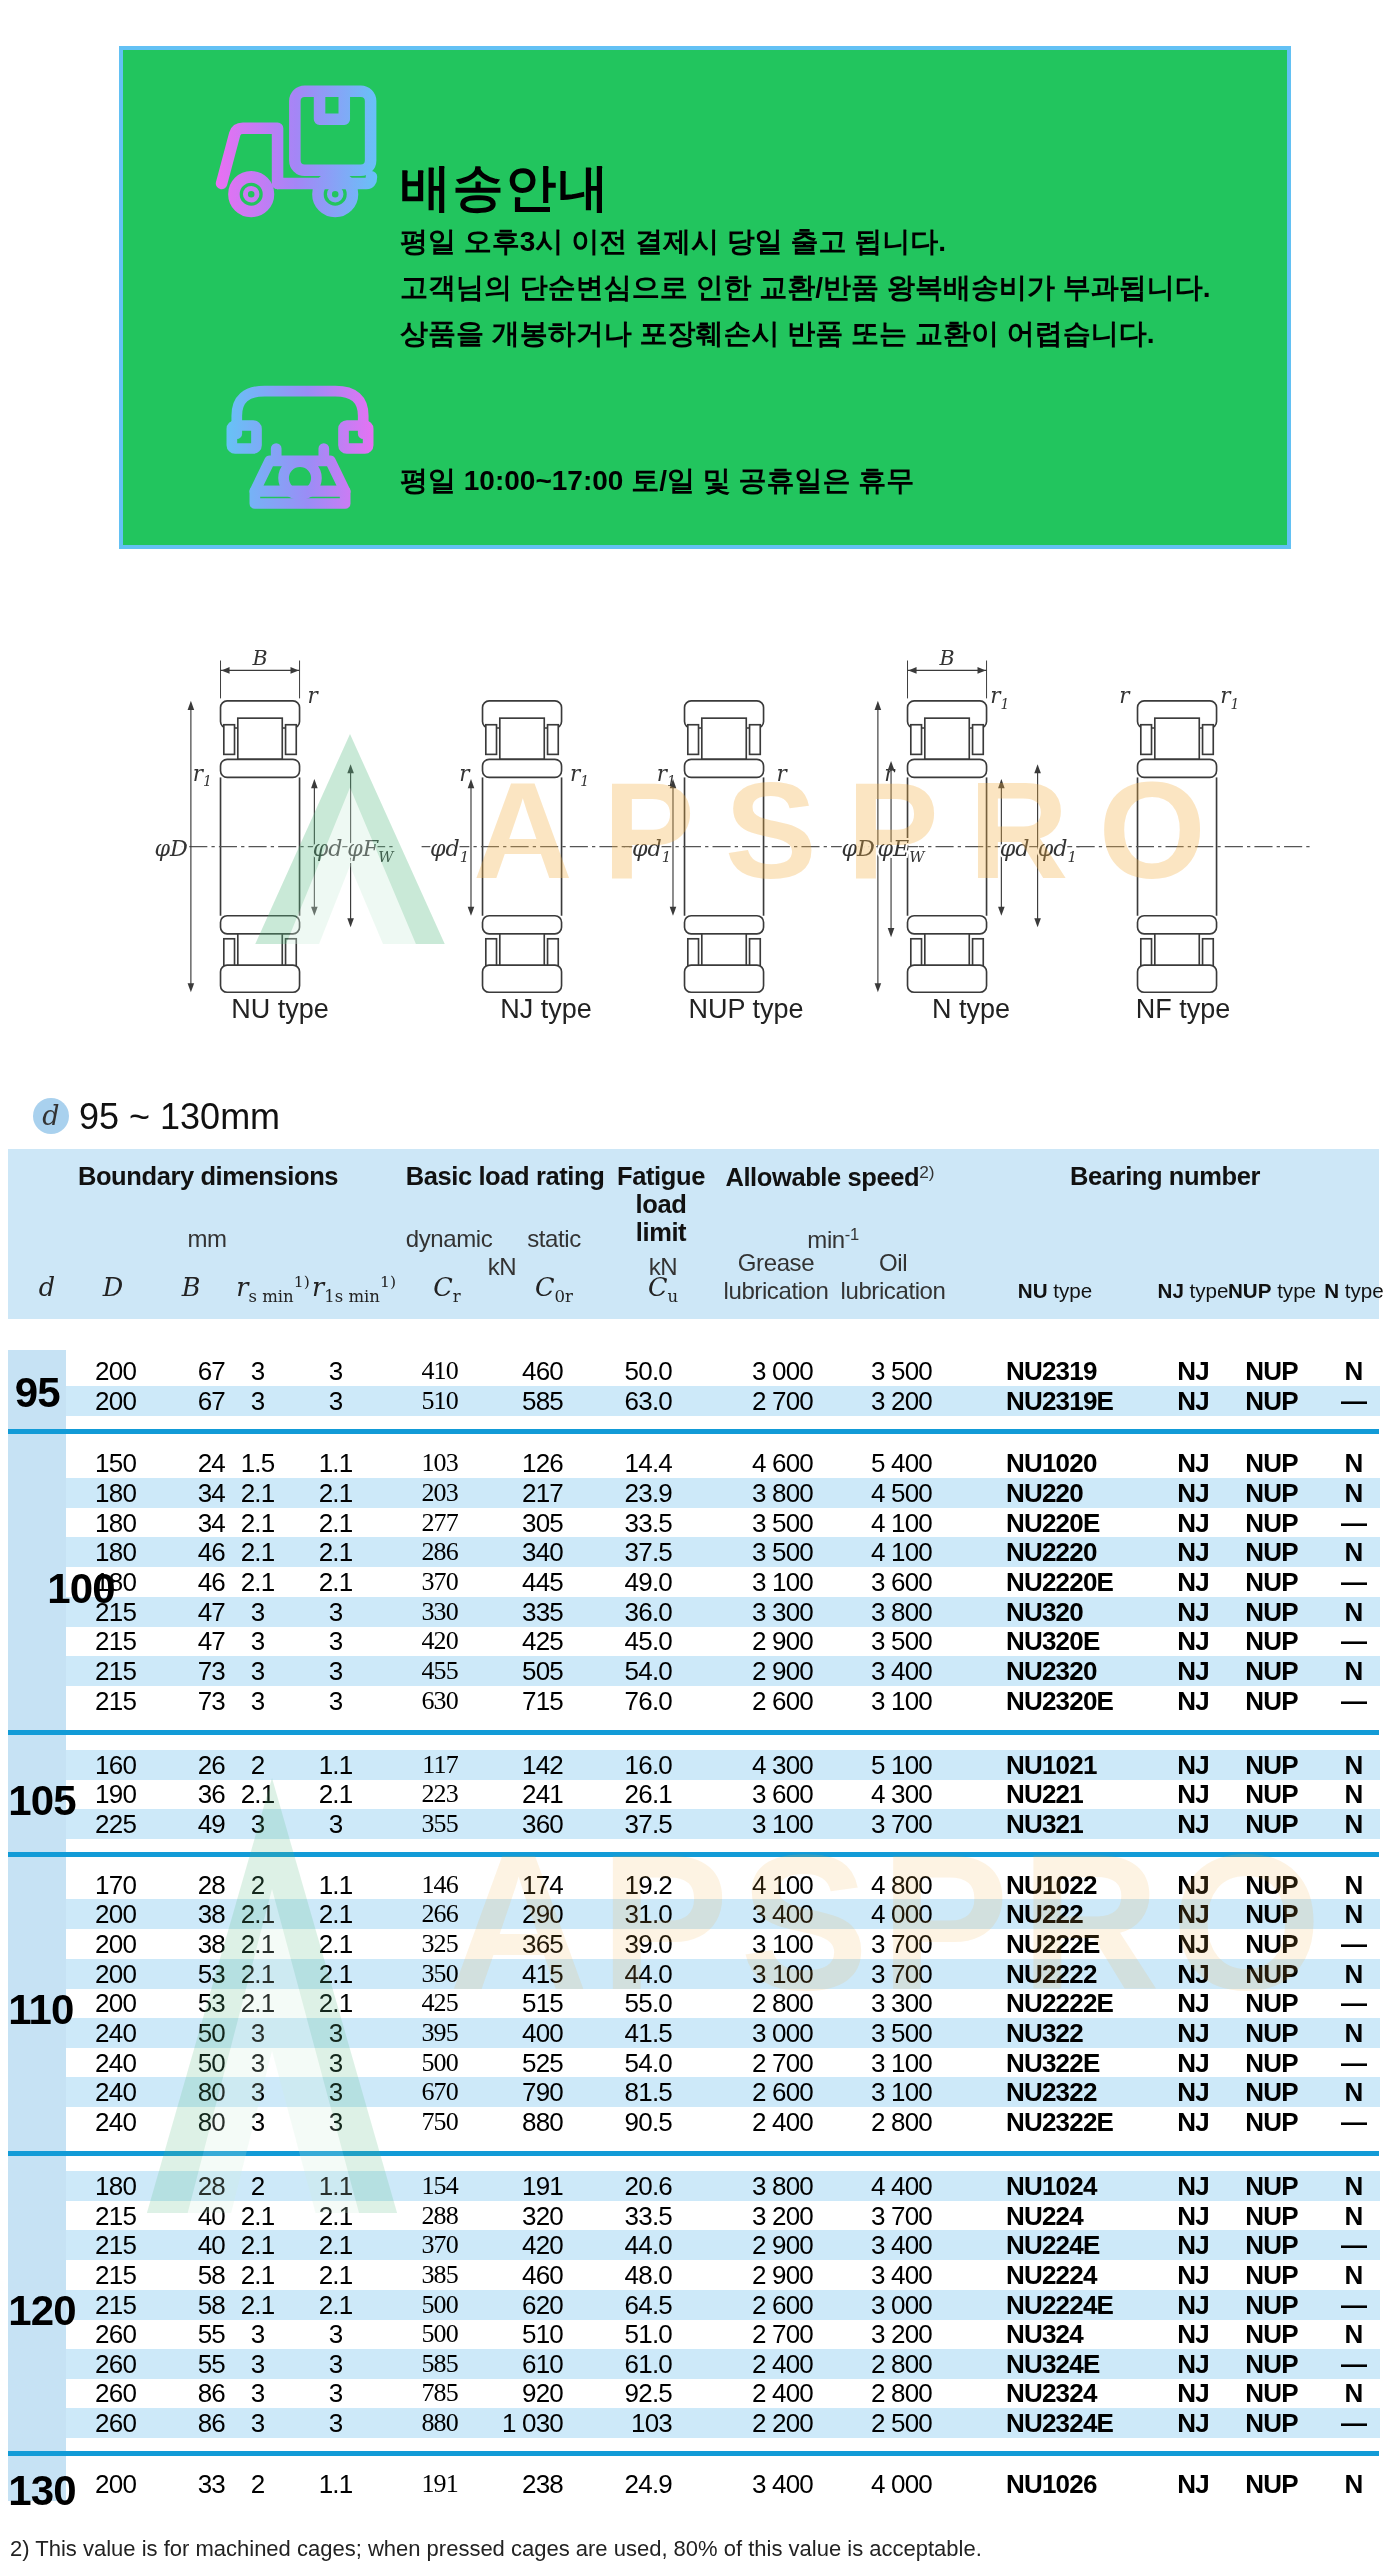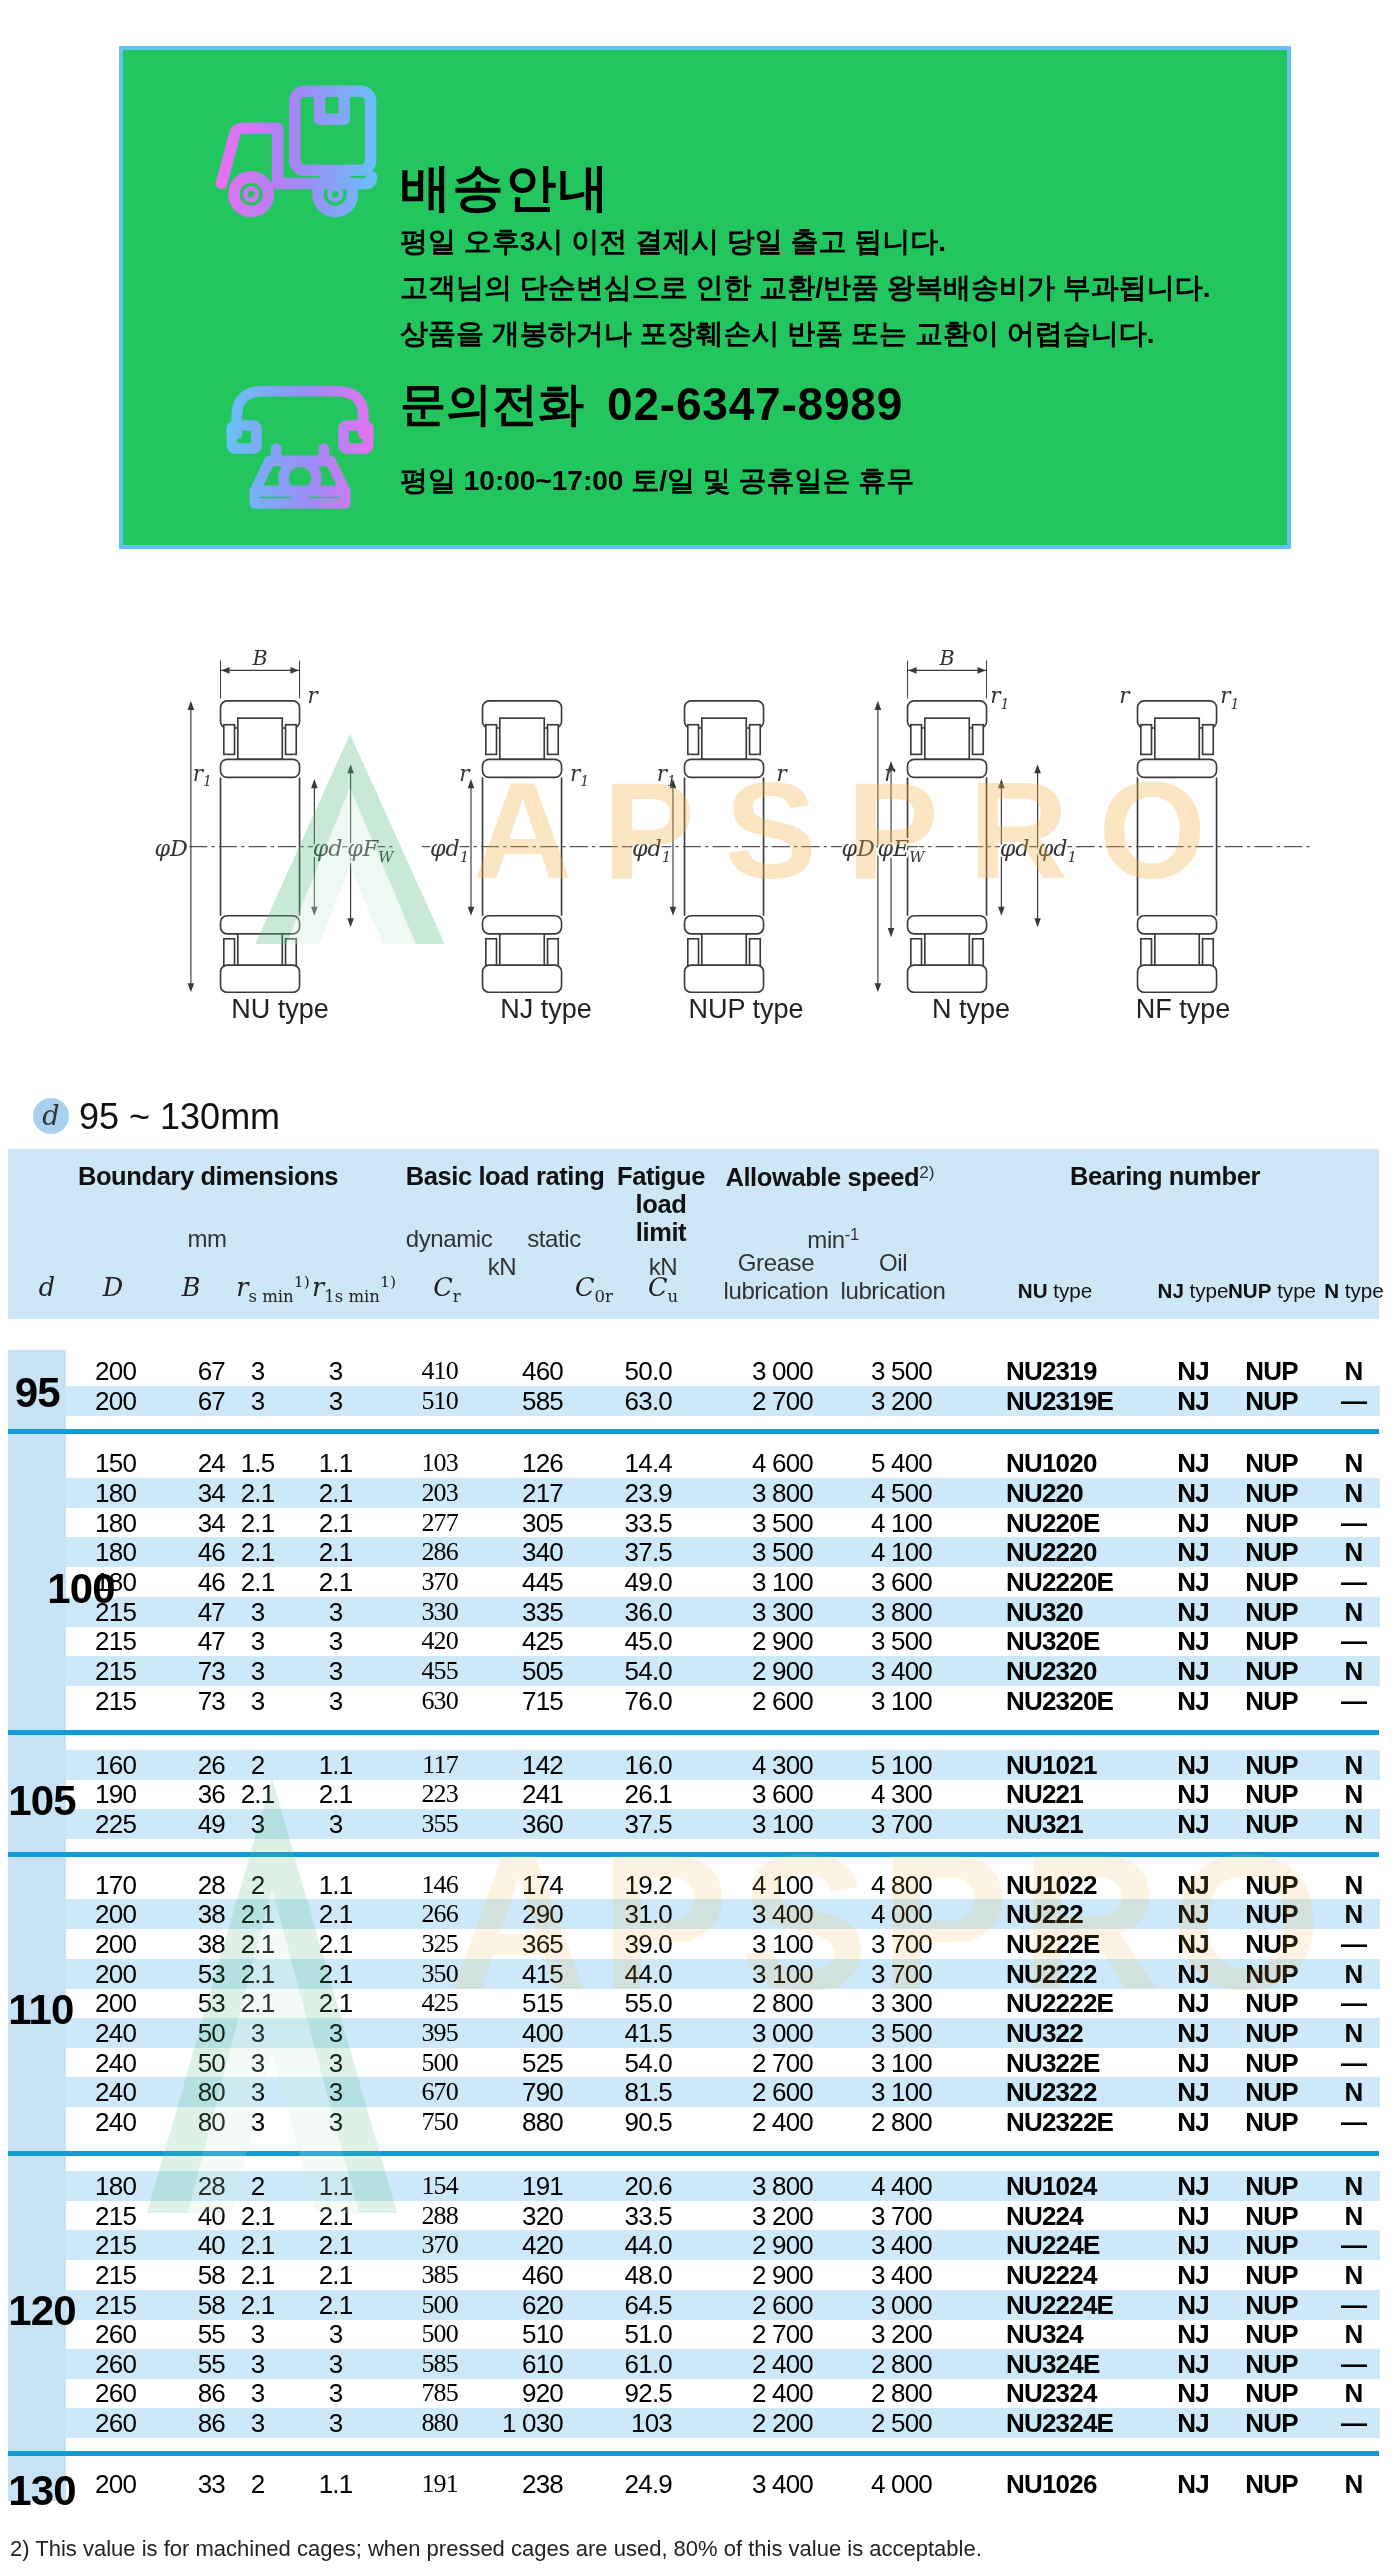--- a/index.html
+++ b/index.html
@@ -104,23 +104,20 @@
       <g stroke="url(#gPhone)" stroke-width="13" stroke-linecap="round" stroke-linejoin="round">
         <path d="M18 70 V48 Q18 18 52 18 H138 Q172 18 172 48 V70"></path>
         <rect x="12" y="60" width="30" height="28" rx="4"></rect>
         <rect x="148" y="60" width="30" height="28" rx="4"></rect>
         <path d="M66 88 V100 M124 88 V100"></path>
         <path d="M58 103 H132 L150 140 H40 Z"></path>
         <path d="M40 140 H150 V155 H40 Z"></path>
         <circle cx="95" cy="124" r="20"></circle>
       </g>
     </svg>
-    <div class="kr-phone">
-      <span>문의전화</span><span class="num">02-6347-8989</span>
-    </div>
     <div class="kr-hours">평일 10:00~17:00 토/일 및 공휴일은 휴무</div>
   </div>
 
   <div class="wm" style="left:247px;top:724px;opacity:.32;">
     <svg width="206" height="230" viewBox="0 0 100 110">
       <path d="M50 4 L96 106 H76 L50 42 L24 106 H4 Z" fill="#5bbd85"></path>
       <path d="M50 30 L82 106 H66 L50 68 L35 106 H19 Z" fill="#cdeeda"></path>
     </svg>
   </div>
   <div class="wm wm-text" style="left:473px;top:751px;font-size:138px;letter-spacing:30px;color:rgba(244,176,70,.33);">APSPRO</div>
@@ -309,21 +306,21 @@
   <span class="ht hs" style="left:776px;top:1277px">lubrication</span>
   <span class="ht hs" style="left:893px;top:1277px">lubrication</span>
 
   <div id="symbol-row">
       <span class="ht sym" style="left: 47px; top: 1272px;">d</span>
       <span class="ht sym" style="left: 113px; top: 1272px;">D</span>
       <span class="ht sym" style="left: 191px; top: 1272px;">B</span>
       <span class="ht sym" style="left: 273px; top: 1272px;">r<sub>s min</sub><sup>1)</sup></span>
       <span class="ht sym" style="left: 354px; top: 1272px;">r<sub>1s min</sub><sup>1)</sup></span>
       <span class="ht sym" style="left: 447px; top: 1272px;">C<sub>r</sub></span>
-      <span class="ht sym" style="left: 554px; top: 1272px; margin-left: 40px;">C<sub>0r</sub></span>
+      <span class="ht sym" style="left: 554px; top: 1272px;">C<sub>0r</sub></span>
       <span class="ht sym" style="left: 663px; top: 1272px;">C<sub>u</sub></span>
       <span class="ht htype" style="left: 1055px; top: 1279px;"><b>NU</b> type</span>
       <span class="ht htype" style="left: 1193px; top: 1279px;"><b>NJ</b> type</span>
       <span class="ht htype" style="left: 1272px; top: 1279px;"><b>NUP</b> type</span>
       <span class="ht htype" style="left: 1354px; top: 1279px;"><b>N</b> type</span>
     </div>
 
   <div class="dstrip"></div>
   <div id="table-body">
       <div class="trow" style="top: 1356px;">

